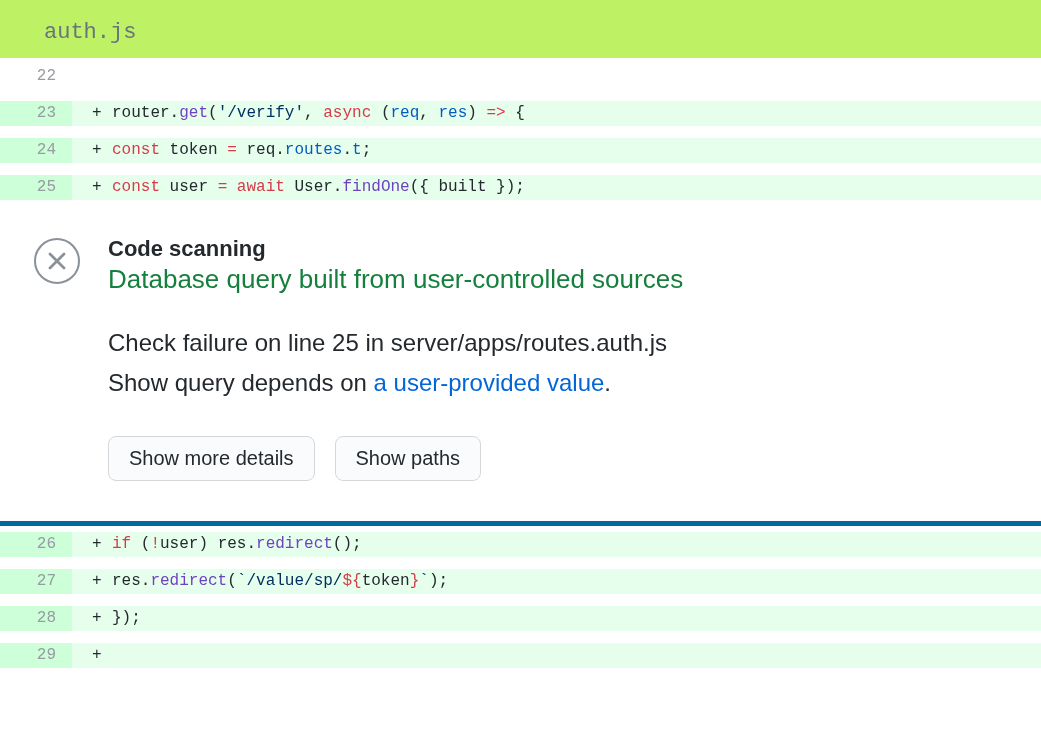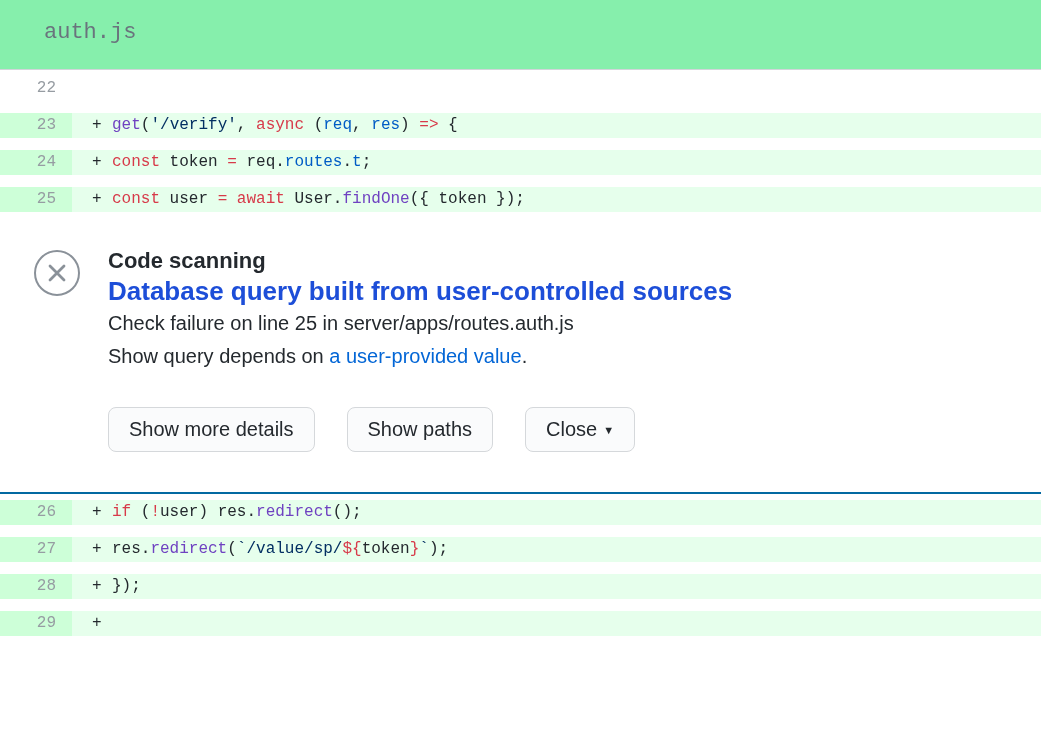--- a/index.html
+++ b/index.html
@@ -3,23 +3,23 @@
 <meta charset="utf-8">
 <style>
   * { box-sizing: border-box; margin: 0; padding: 0; }
   body {
     font-family: -apple-system, BlinkMacSystemFont, "Segoe UI", Helvetica, Arial, sans-serif;
     background: #ffffff;
     color: #24292e;
     width: 1041px;
   }
   .file-header {
-    background: #86efac;
+    background: #bef264;
     border-bottom: 1px solid #d1d5da;
-    padding: 20px 44px 24px;
+    padding: 20px 44px 12px;
   }
   .file-name {
     font-family: "SFMono-Regular", Consolas, "Liberation Mono", Menlo, monospace;
     font-size: 22px;
     color: #6a737d;
   }
   .code-line {
     display: flex;
     align-items: center;
     font-family: "SFMono-Regular", Consolas, "Liberation Mono", Menlo, monospace;
@@ -63,21 +63,21 @@
   }
   .tok-kw-red { color: #d73a49; }
   .tok-fn { color: #6f42c1; }
   .tok-prop { color: #005cc5; }
   .tok-str { color: #032f62; }
 
   .alert-panel {
     display: flex;
     padding: 30px 20px 40px 34px;
     background: #ffffff;
-    border-bottom: 2px solid #0369a1;
+    border-bottom: 5px solid #0369a1;
   }
   .alert-icon-wrap {
     flex-shrink: 0;
     margin-right: 28px;
     padding-top: 2px;
   }
   .alert-icon {
     width: 46px;
     height: 46px;
     border: 2.5px solid #8a9199;
@@ -89,36 +89,37 @@
   .alert-icon svg { display: block; }
   .alert-body { flex: 1; }
   .alert-label {
     font-size: 22px;
     font-weight: 700;
     color: #24292e;
     margin-bottom: 2px;
   }
   .alert-title {
     font-size: 26px;
-    font-weight: 700;
-    color: #1d4ed8;
+    font-weight: 400;
+    color: #15803d;
+    margin-bottom: 28px;
   }
   .alert-desc {
-    font-size: 20px;
+    font-size: 24px;
     color: #24292e;
     line-height: 1.65;
     margin-bottom: 34px;
   }
   .alert-link {
     color: #0366d6;
     text-decoration: none;
   }
   .alert-buttons {
     display: flex;
-    gap: 32px;
+    gap: 20px;
   }
   .btn {
     font-family: inherit;
     font-size: 20px;
     font-weight: 500;
     color: #24292e;
     background: #fafbfc;
     border: 1px solid #d5d8db;
     border-radius: 8px;
     padding: 10px 20px;
@@ -136,55 +137,51 @@
   <span class="file-name">auth.js</span>
 </div>
 
 <div class="code-line context">
   <div class="line-number">22</div>
   <div class="code-content"></div>
 </div>
 
 <div class="code-line addition">
   <div class="line-number">23</div>
-  <div class="code-content"><span class="diff-marker">+ </span><span class="tok-fn">get</span><span>(</span><span class="tok-str">'/verify'</span><span>, </span><span class="tok-kw-red">async</span><span> (</span><span class="tok-prop">req</span><span>, </span><span class="tok-prop">res</span><span>) </span><span class="tok-kw-red">=&gt;</span><span> {</span></div>
+  <div class="code-content"><span class="diff-marker">+ </span><span>router.</span><span class="tok-fn">get</span><span>(</span><span class="tok-str">'/verify'</span><span>, </span><span class="tok-kw-red">async</span><span> (</span><span class="tok-prop">req</span><span>, </span><span class="tok-prop">res</span><span>) </span><span class="tok-kw-red">=&gt;</span><span> {</span></div>
 </div>
 
 <div class="code-line addition">
   <div class="line-number">24</div>
   <div class="code-content"><span class="diff-marker">+   </span><span class="tok-kw-red">const</span><span> token </span><span class="tok-kw-red">=</span><span> req.</span><span class="tok-prop">routes</span><span>.</span><span class="tok-prop">t</span><span>;</span></div>
 </div>
 
 <div class="code-line addition">
   <div class="line-number">25</div>
-  <div class="code-content"><span class="diff-marker">+   </span><span class="tok-kw-red">const</span><span> user </span><span class="tok-kw-red">=</span><span> </span><span class="tok-kw-red">await</span><span> User.</span><span class="tok-fn">findOne</span><span>({ token });</span></div>
+  <div class="code-content"><span class="diff-marker">+   </span><span class="tok-kw-red">const</span><span> user </span><span class="tok-kw-red">=</span><span> </span><span class="tok-kw-red">await</span><span> User.</span><span class="tok-fn">findOne</span><span>({ built });</span></div>
 </div>
 
 <div class="alert-panel">
   <div class="alert-icon-wrap">
     <div class="alert-icon">
       <svg width="20" height="20" viewBox="0 0 20 20">
         <path d="M3 3 L17 17 M17 3 L3 17" stroke="#8a9199" stroke-width="2.8" stroke-linecap="round" fill="none"></path>
       </svg>
     </div>
   </div>
   <div class="alert-body">
     <div class="alert-label">Code scanning</div>
     <div class="alert-title">Database query built from user-controlled sources</div>
     <div class="alert-desc">
       <span>Check failure on line 25 in server/apps/routes.auth.js</span><br>
       <span>Show query depends on </span><a href="#" class="alert-link">a user-provided value</a><span>.</span>
     </div>
     <div class="alert-buttons">
       <button class="btn">Show more details</button>
       <button class="btn">Show paths</button>
-      <button class="btn">
-        <span>Close</span>
-        <span class="caret">▼</span>
-      </button>
     </div>
   </div>
 </div>
 
 <div class="code-line addition">
   <div class="line-number">26</div>
   <div class="code-content"><span class="diff-marker">+   </span><span class="tok-kw-red">if</span><span> (</span><span class="tok-kw-red">!</span><span>user) res.</span><span class="tok-fn">redirect</span><span>(</span><span>);</span></div>
 </div>
 
 <div class="code-line addition">

